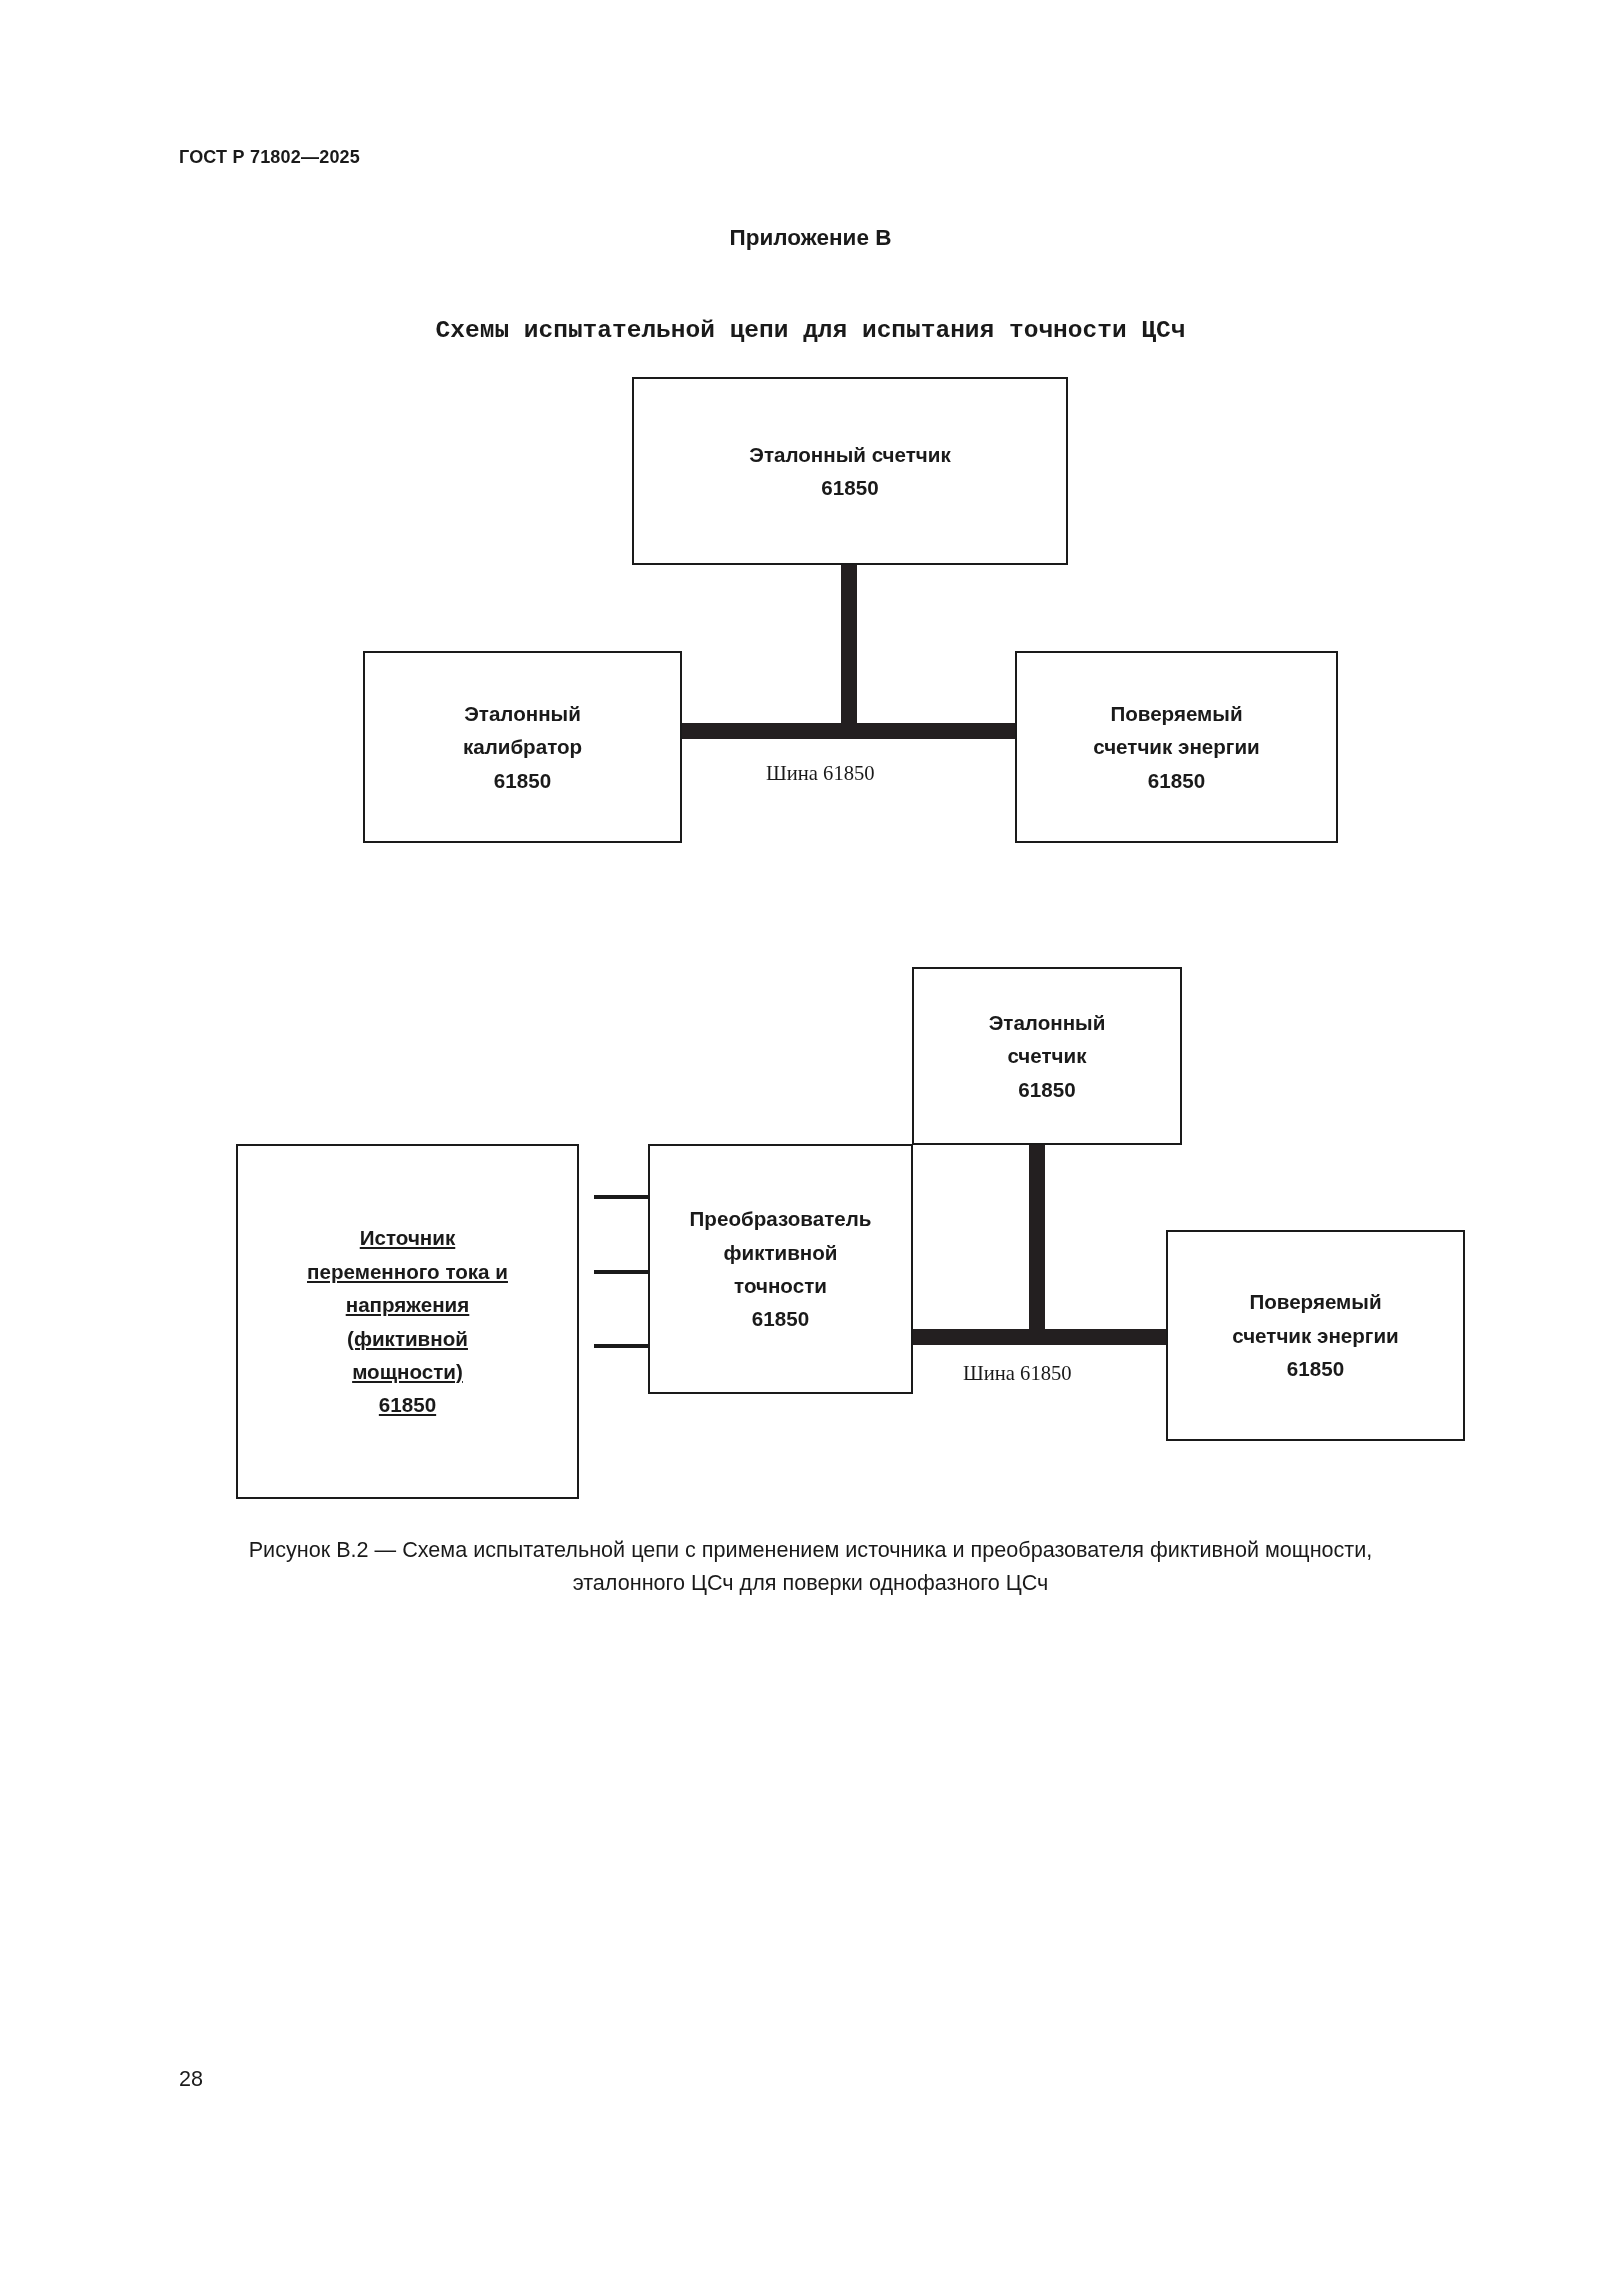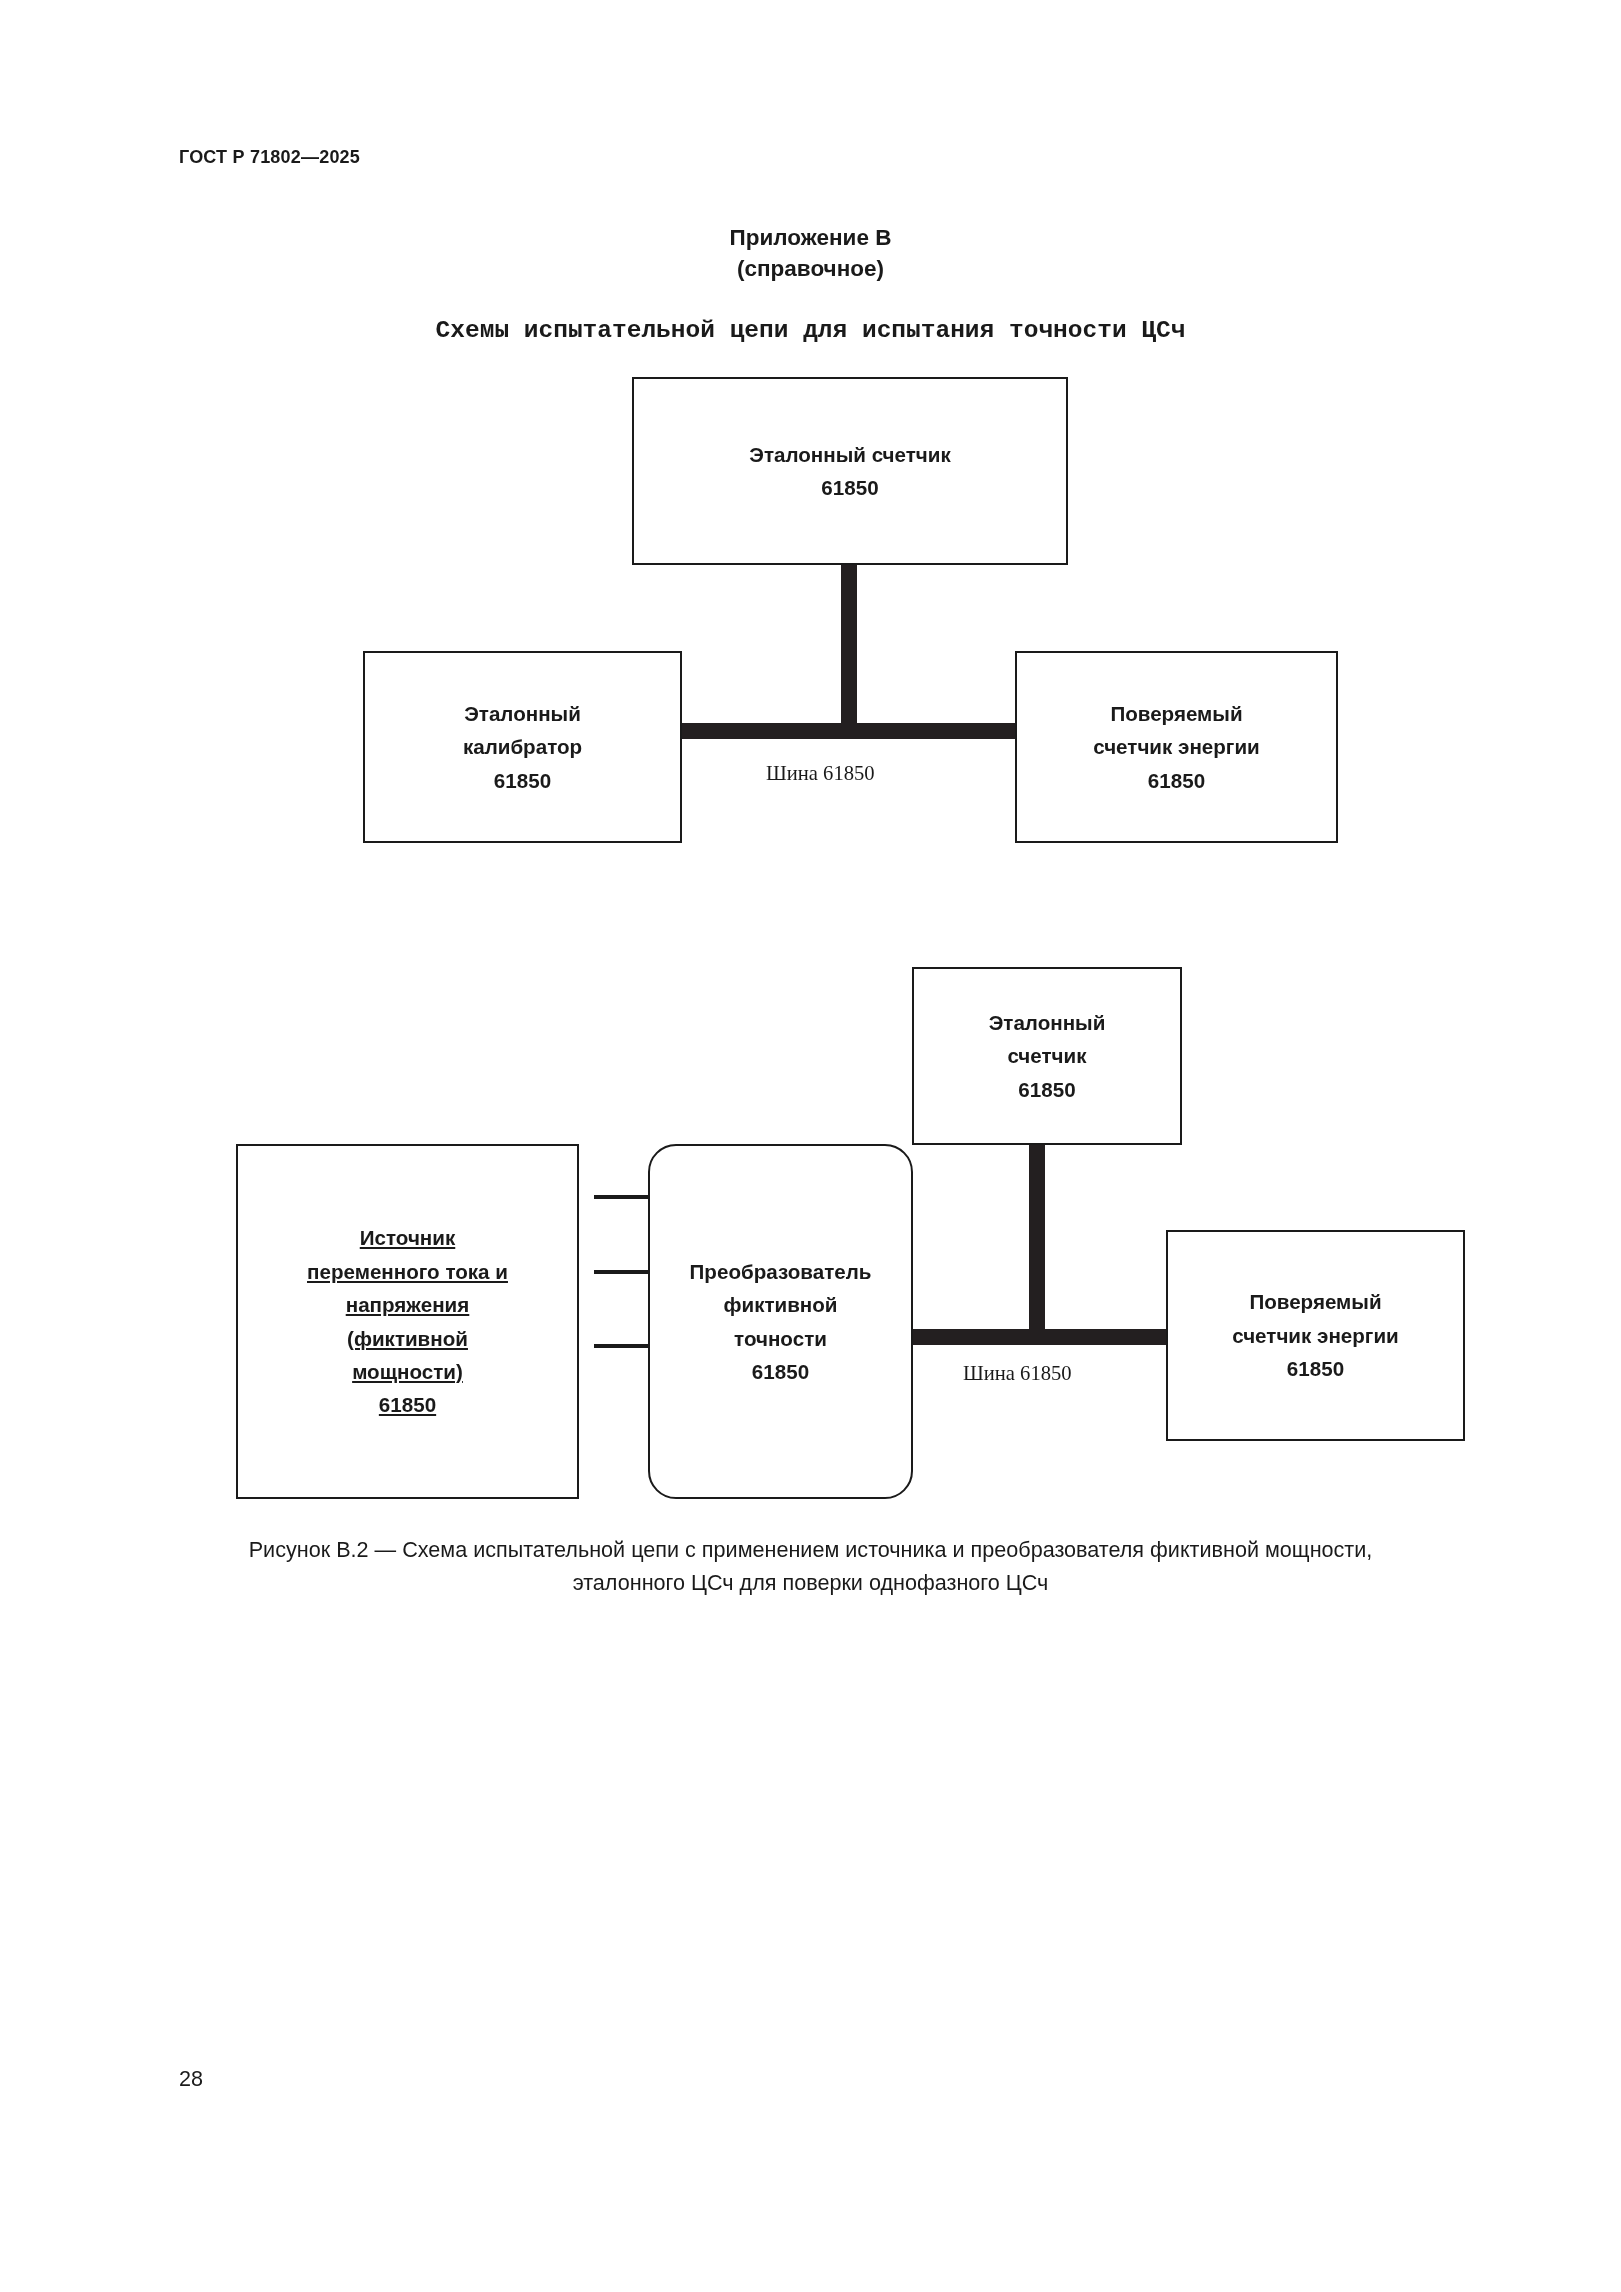--- a/index.html
+++ b/index.html
@@ -121,21 +121,20 @@
 </style>
 </head>
 <body>
 
 <div class="page">
 
   <div class="doc-header">ГОСТ Р 71802—2025</div>
 
   <div class="appendix-block">
     <div class="line1">Приложение В</div>
-    <div class="line2">(справочное)</div>
   </div>
 
   <div class="section-title">Схемы испытательной цепи для испытания точности ЦСч</div>
 
   <div class="diagram" style="left:0; top:0; width:1621px; height:882px;">
 
     <div class="bus-v" style="left:841px; top:564px; width:15.7px; height:167px;"></div>
 
     <div class="bus-h" style="left:676px; top:723px; width:343px; height:15.7px;"></div>
 
@@ -178,21 +177,21 @@
 
     <div class="node" style="left:236px; top:1144px; width:343px; height:355px;text-decoration:underline;">
       <span class="ln">Источник</span>
       <span class="ln">переменного тока и</span>
       <span class="ln">напряжения</span>
       <span class="ln">(фиктивной</span>
       <span class="ln">мощности)</span>
       <span class="ln">61850</span>
     </div>
 
-    <div class="node" style="left:648px; top:1144px; width:265px; height:355px;border-radius:28px;">
+    <div class="node" style="left:648px; top:1144px; width:265px; height:250px;">
       <span class="ln">Преобразователь</span>
       <span class="ln">фиктивной</span>
       <span class="ln">точности</span>
       <span class="ln">61850</span>
     </div>
 
     <div class="node" style="left:1166px; top:1230px; width:299px; height:211px;">
       <span class="ln">Поверяемый</span>
       <span class="ln">счетчик энергии</span>
       <span class="ln">61850</span>

